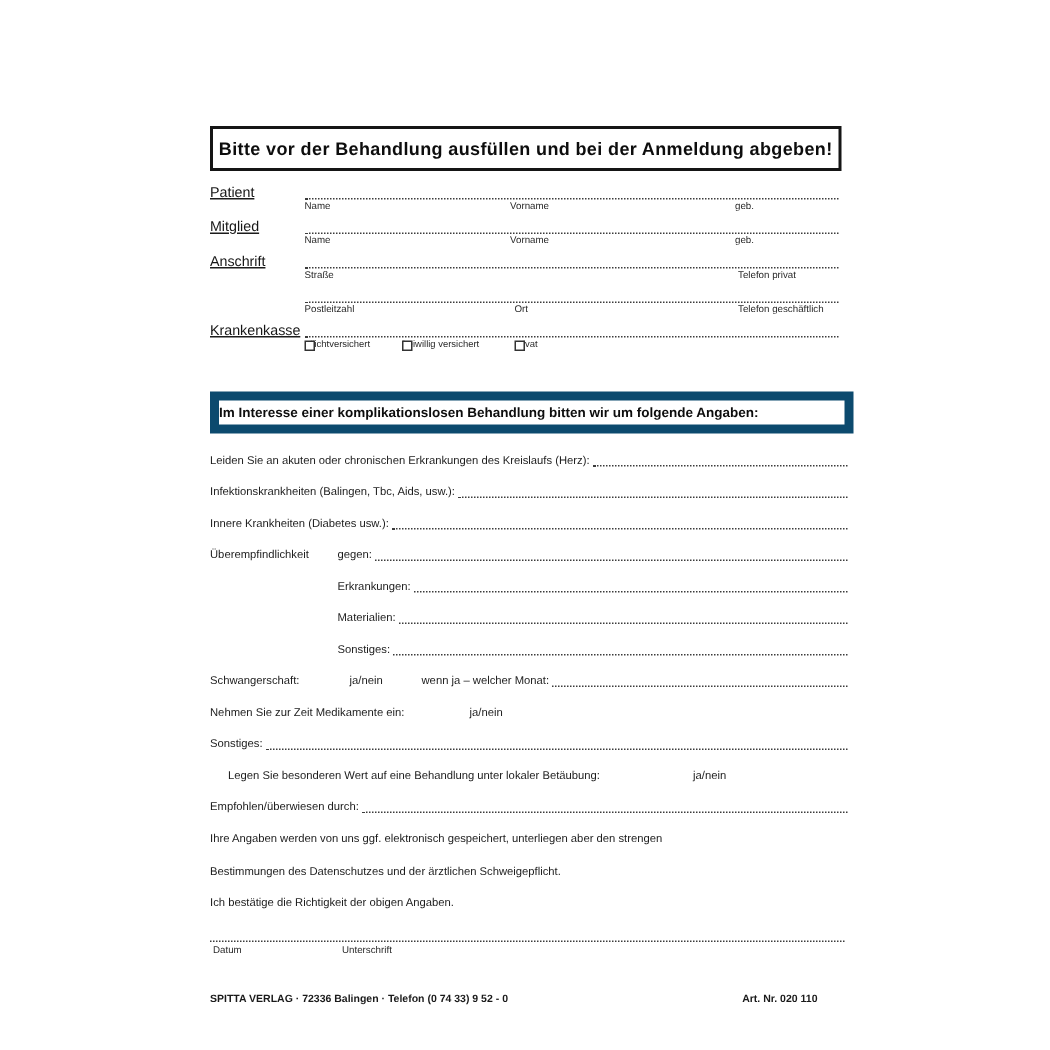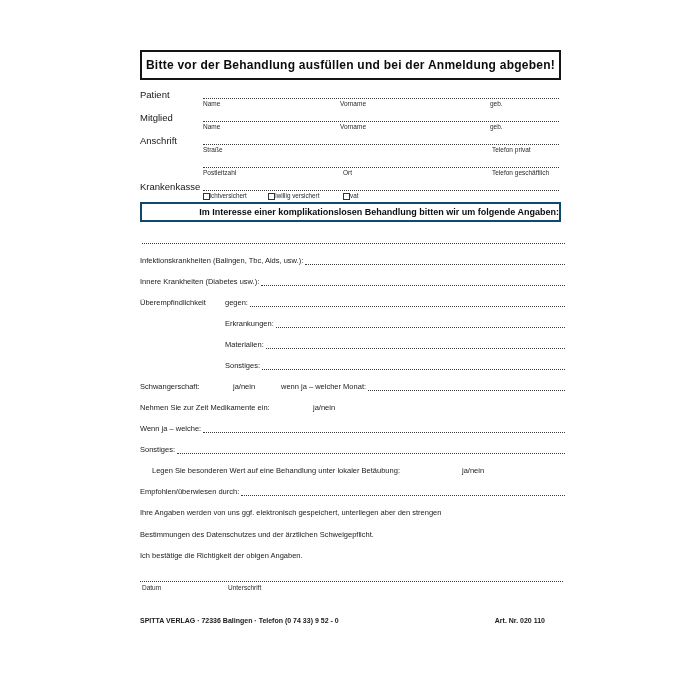--- a/index.html
+++ b/index.html
@@ -1,39 +1,39 @@
 <!DOCTYPE html>
 <html><head>
 <meta charset="utf-8">
 <style>
   html,body{margin:0;padding:0;background:#fff;}
   .page{position:relative;width:700px;height:700px;background:#ffffff;overflow:hidden;
         font-family:"Liberation Sans","DejaVu Sans",sans-serif;color:#1c1c1c;}
   .content{position:absolute;left:140px;top:0;width:425px;}
 
   
-  .notice-box{margin-top:50px;width:417px;border:2px solid #151515;height:26px;
+  .notice-box{margin-top:84px;width:417px;border:2px solid #151515;height:26px;
               display:flex;align-items:center;justify-content:center;}
   .notice-box span{font-size:12px;font-weight:bold;letter-spacing:0.25px;color:#0d0d0d;white-space:nowrap;}
 
   
-  .pblock{margin-top:4px;}
+  .pblock{margin-top:4px;text-decoration:underline;}
   .fgroup{height:23px;}
   .frow{display:flex;align-items:flex-end;height:15px;}
   .flabel{width:63px;font-size:9.5px;color:#161616;white-space:nowrap;line-height:1;}
   .fline{flex:1;border-bottom:1.5px dotted #3c3c3c;margin-right:6px;height:0;}
   .fsub{position:relative;height:8px;font-size:6.5px;color:#2a2a2a;}
   .fsub span{position:absolute;top:1px;white-space:nowrap;}
   .cbrow{font-size:6.3px;}
   .cb{display:inline-block;width:5px;height:5px;border:1px solid #333;margin-right:3px;
       vertical-align:-1px;background:#fff;}
 
   
-  .section-box{margin-top:3px;width:417px;border:2px solid #0c4a6e;height:16px;
-               display:flex;align-items:center;justify-content:flex-end;}
+  .section-box{margin-top:28px;width:417px;border:6px solid #0c4a6e;height:16px;
+               display:flex;align-items:center;justify-content:flex-start;}
   .section-box span{font-size:9px;font-weight:bold;color:#0d0d0d;white-space:nowrap;}
 
   
   .questions{margin-top:2px;}
   .qrow{display:flex;align-items:flex-end;height:21px;font-size:7.5px;line-height:1.15;}
   .qrow .t{white-space:nowrap;}
   .qlead{flex:1;border-bottom:1px dotted #3c3c3c;margin:0 0 1px 2px;height:0;}
   .ind{padding-left:85px;}
   .w85{width:85px;} .w93{width:93px;} .w48{width:48px;} .w173{width:173px;} .w310{width:310px;padding-left:12px;}
 
@@ -124,20 +124,21 @@
       </div>
 
     </div>
 
     <div class="section-box">
       <span>Im Interesse einer komplikationslosen Behandlung bitten wir um folgende Angaben:</span>
     </div>
 
     <div class="questions">
       <div class="qrow">
+        <span class="t">Leiden Sie an akuten oder chronischen Erkrankungen des Kreislaufs (Herz):</span>
         <span class="qlead"></span>
       </div>
       <div class="qrow">
         <span class="t">Infektionskrankheiten (Balingen, Tbc, Aids, usw.):</span>
         <span class="qlead"></span>
       </div>
       <div class="qrow">
         <span class="t">Innere Krankheiten (Diabetes usw.):</span>
         <span class="qlead"></span>
       </div>
@@ -160,24 +161,20 @@
       </div>
       <div class="qrow">
         <span class="t w93">Schwangerschaft:</span>
         <span class="t w48">ja/nein</span>
         <span class="t">wenn ja – welcher Monat:</span>
         <span class="qlead"></span>
       </div>
       <div class="qrow">
         <span class="t w173">Nehmen Sie zur Zeit Medikamente ein:</span>
         <span class="t">ja/nein</span>
-      </div>
-      <div class="qrow">
-        <span class="t">Wenn ja – welche:</span>
-        <span class="qlead"></span>
       </div>
       <div class="qrow">
         <span class="t">Sonstiges:</span>
         <span class="qlead"></span>
       </div>
       <div class="qrow">
         <span class="t w310">Legen Sie besonderen Wert auf eine Behandlung unter lokaler Betäubung:</span>
         <span class="t">ja/nein</span>
       </div>
       <div class="qrow">

